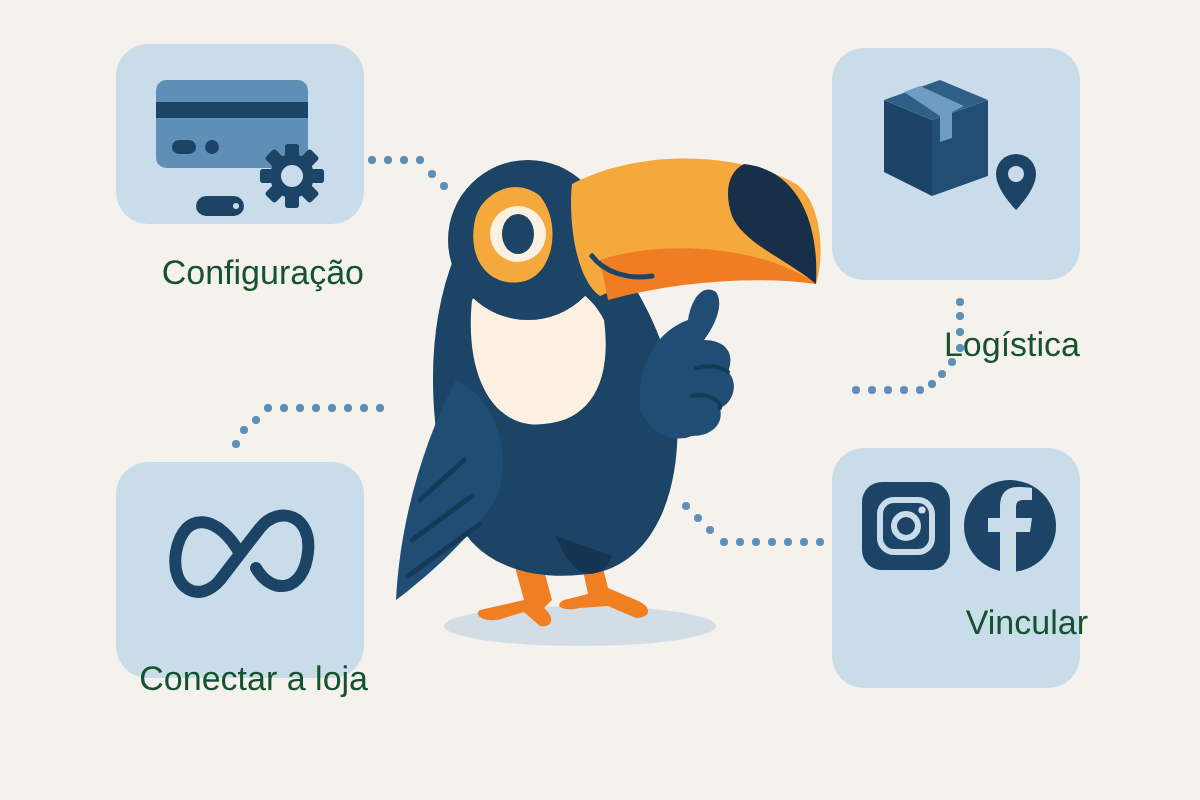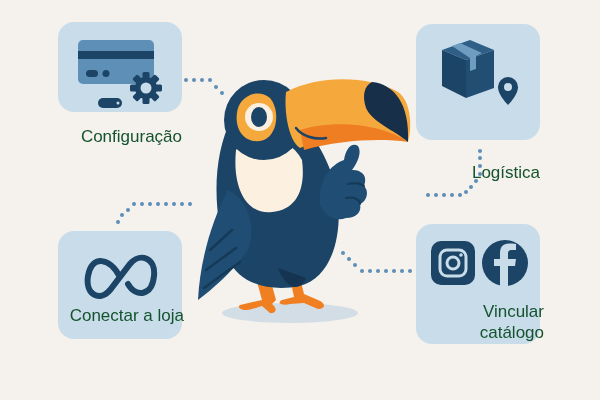--- a/index.html
+++ b/index.html
@@ -147,19 +147,18 @@
     <path d="M348,184 C356,182 362,184 364,186 M346,198 C354,196 360,200 360,204" stroke="#153a57" stroke-width="2" fill="none" stroke-linecap="round"></path>
   </g>
 </svg>
 
 <div class="label" style="left:58px;top:126px;width:124px;">
   <div>Configuração</div>
 </div>
 <div class="label" style="left:416px;top:120px;width:124px;margin-top:42px;">
   <div>Logística</div>
 </div>
-<div class="label" style="left:56px;top:305px;width:128px;">
+<div class="label" style="left:56px;top:329px;width:128px;">
   <div>Conectar a loja</div>
 </div>
 <div class="label" style="left:416px;top:301px;width:128px;">
   <div>Vincular</div>
-  <div>catálogo</div>
 </div>
 
 </body></html>

